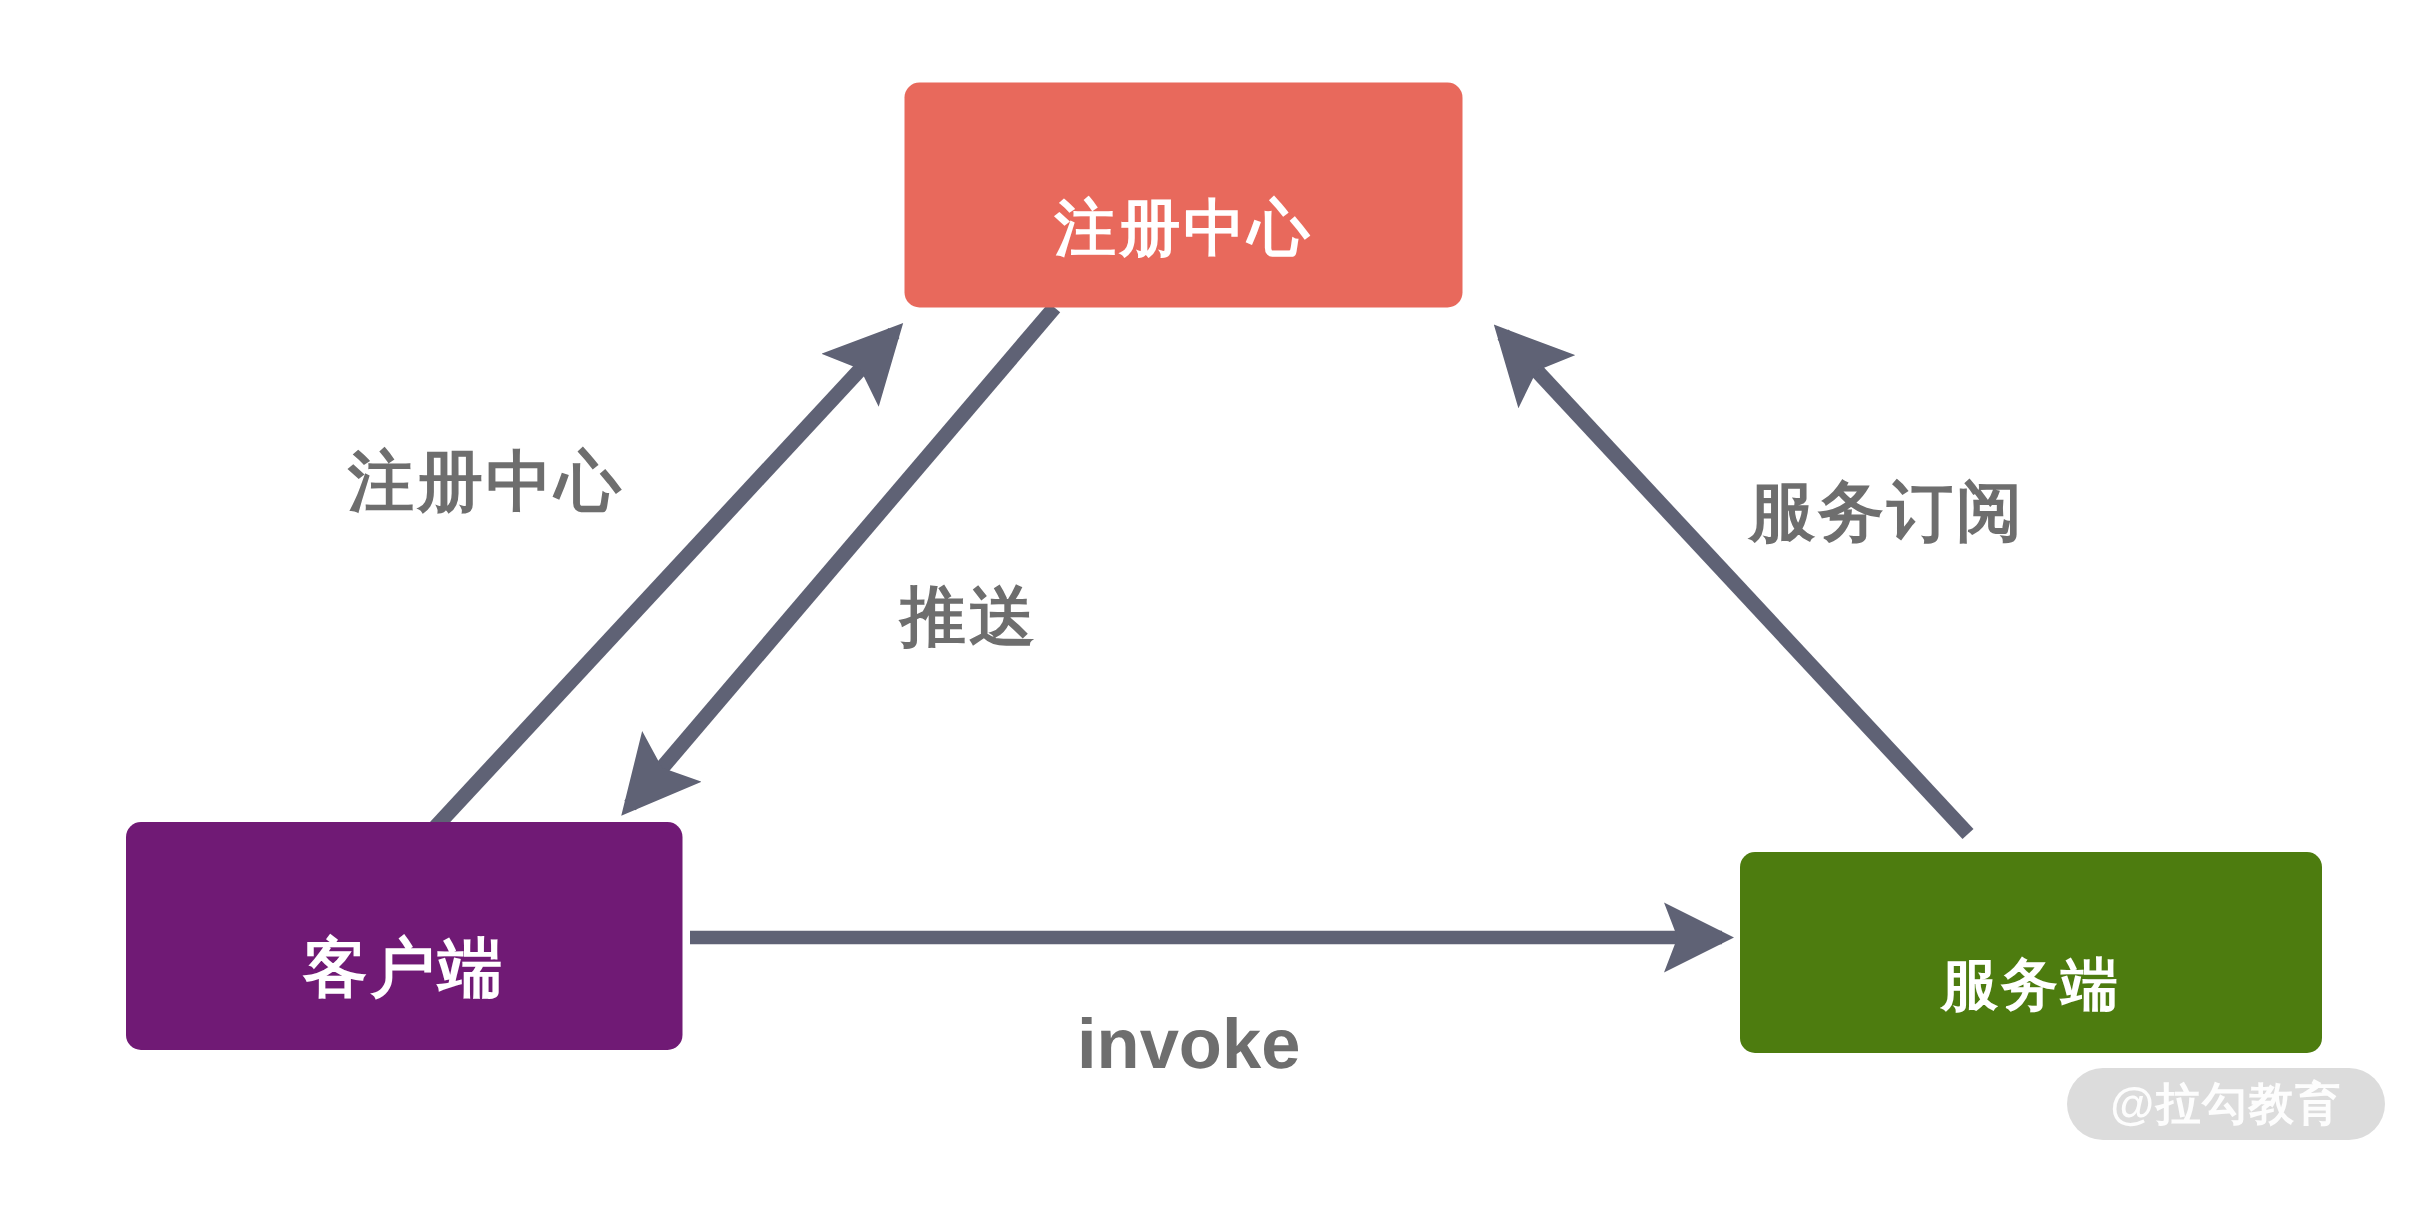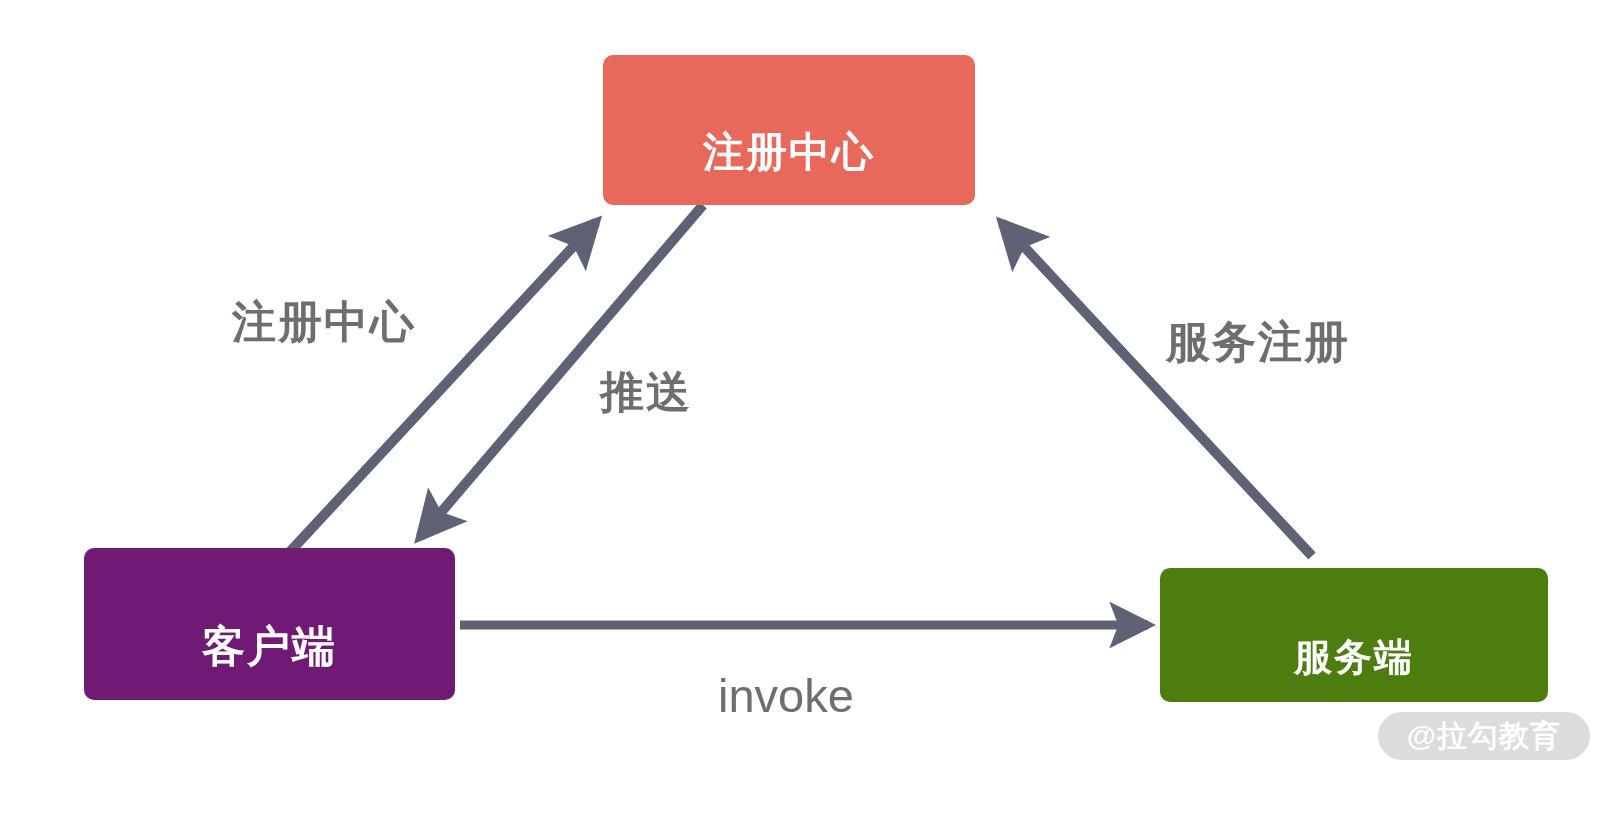--- a/index.html
+++ b/index.html
@@ -76,36 +76,36 @@
     line-height: 1;
   }
   #label-subscribe {
     left: 232px;
     top: 300px;
     font-size: 44px;
     letter-spacing: 2px;
   }
   #label-push {
     left: 600px;
-    top: 370px;
+    top: 390px;
     font-size: 44px;
     letter-spacing: 2px;
   }
   #label-register {
     left: 1166px;
     top: 320px;
     font-size: 44px;
     letter-spacing: 2px;
   }
   #label-invoke {
     left: 718px;
     top: 672px;
     font-size: 47px;
     letter-spacing: 0px;
-    font-weight: 400;
+    font-weight: 700;
   }
   #watermark {
     position: absolute;
     left: 1378px;
     top: 712px;
     width: 212px;
     height: 48px;
     border-radius: 30px;
     background: #dcdcdc;
     display: flex;
@@ -159,21 +159,21 @@
   </div>
 
   <div class="node" id="node-server">
     <span class="node-label">服务端</span>
   </div>
 
   <div class="edge-label" id="label-subscribe">注册中心</div>
 
   <div class="edge-label" id="label-push">推送</div>
 
-  <div class="edge-label" id="label-register">服务注册</div>
+  <div class="edge-label" id="label-register">服务订阅</div>
 
   <div class="edge-label" id="label-invoke">invoke</div>
 
   <div id="watermark">
     <span id="watermark-text">@拉勾教育</span>
   </div>
 
 </div>
 
 </body></html>

